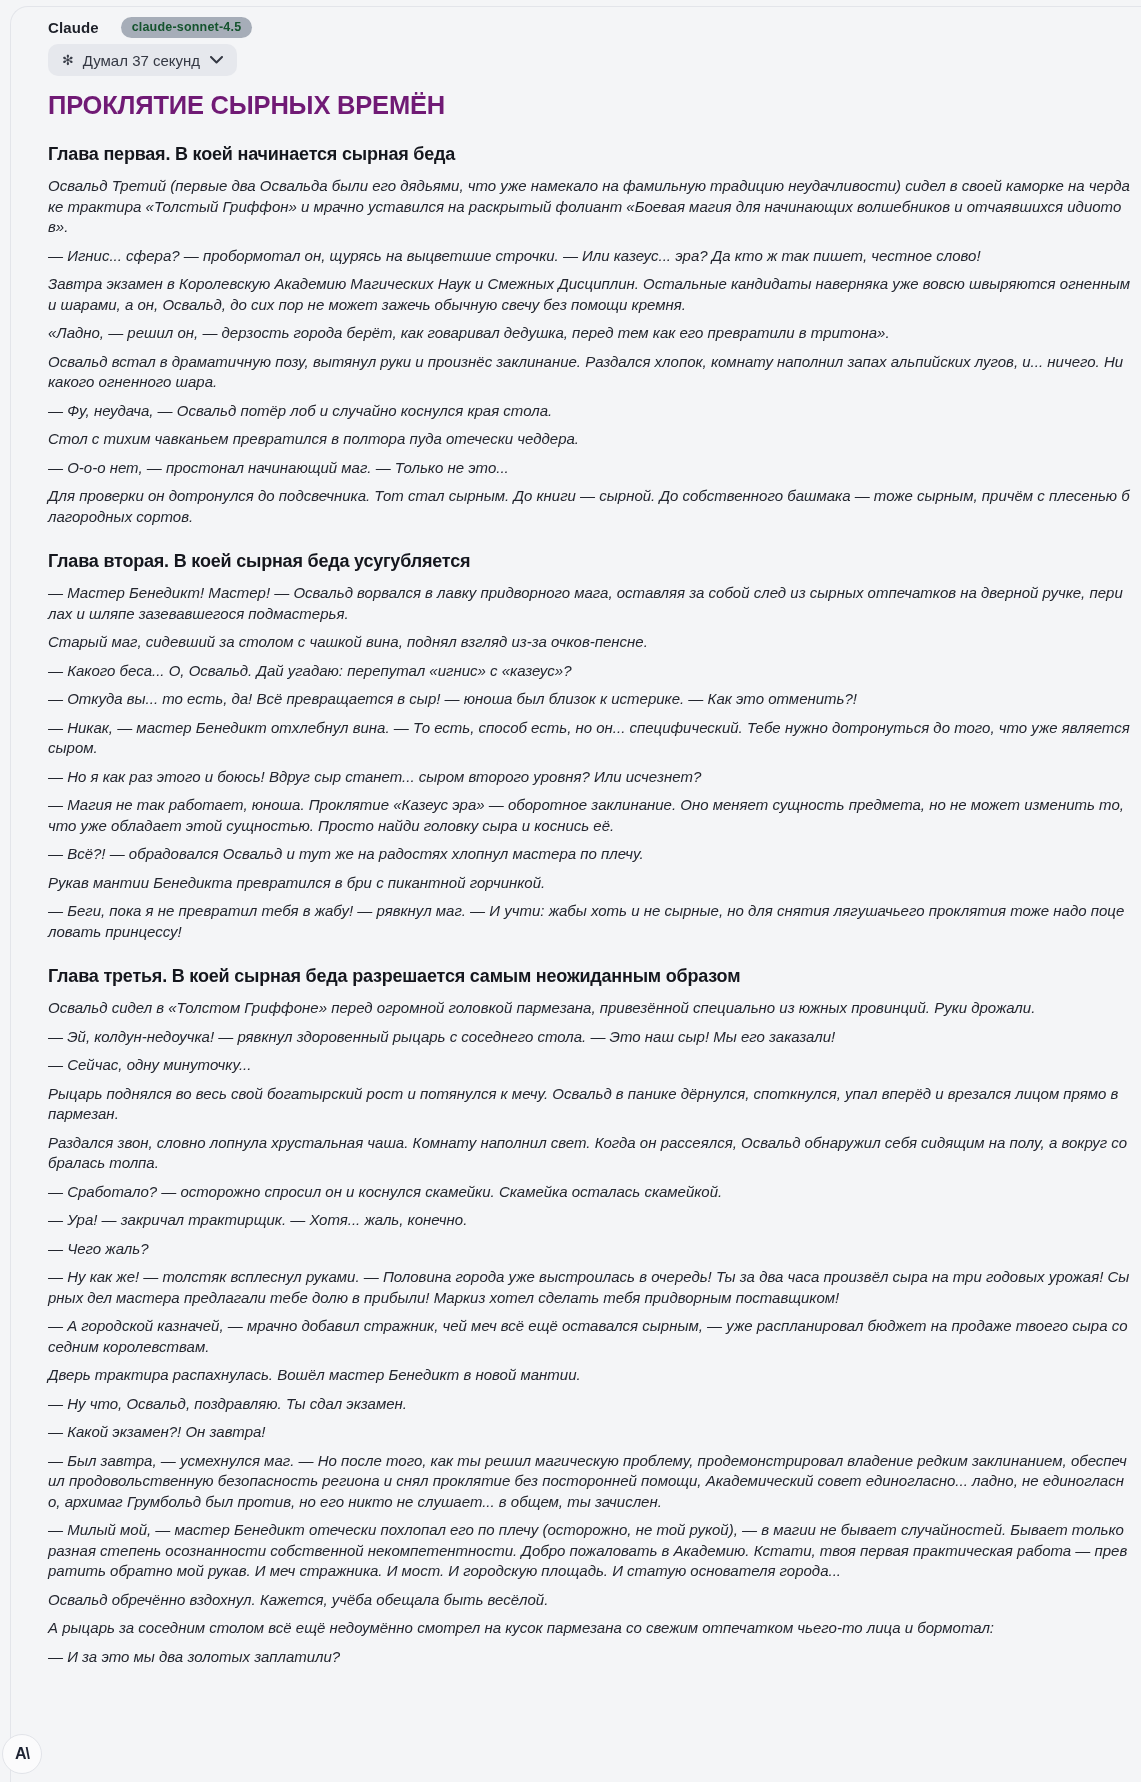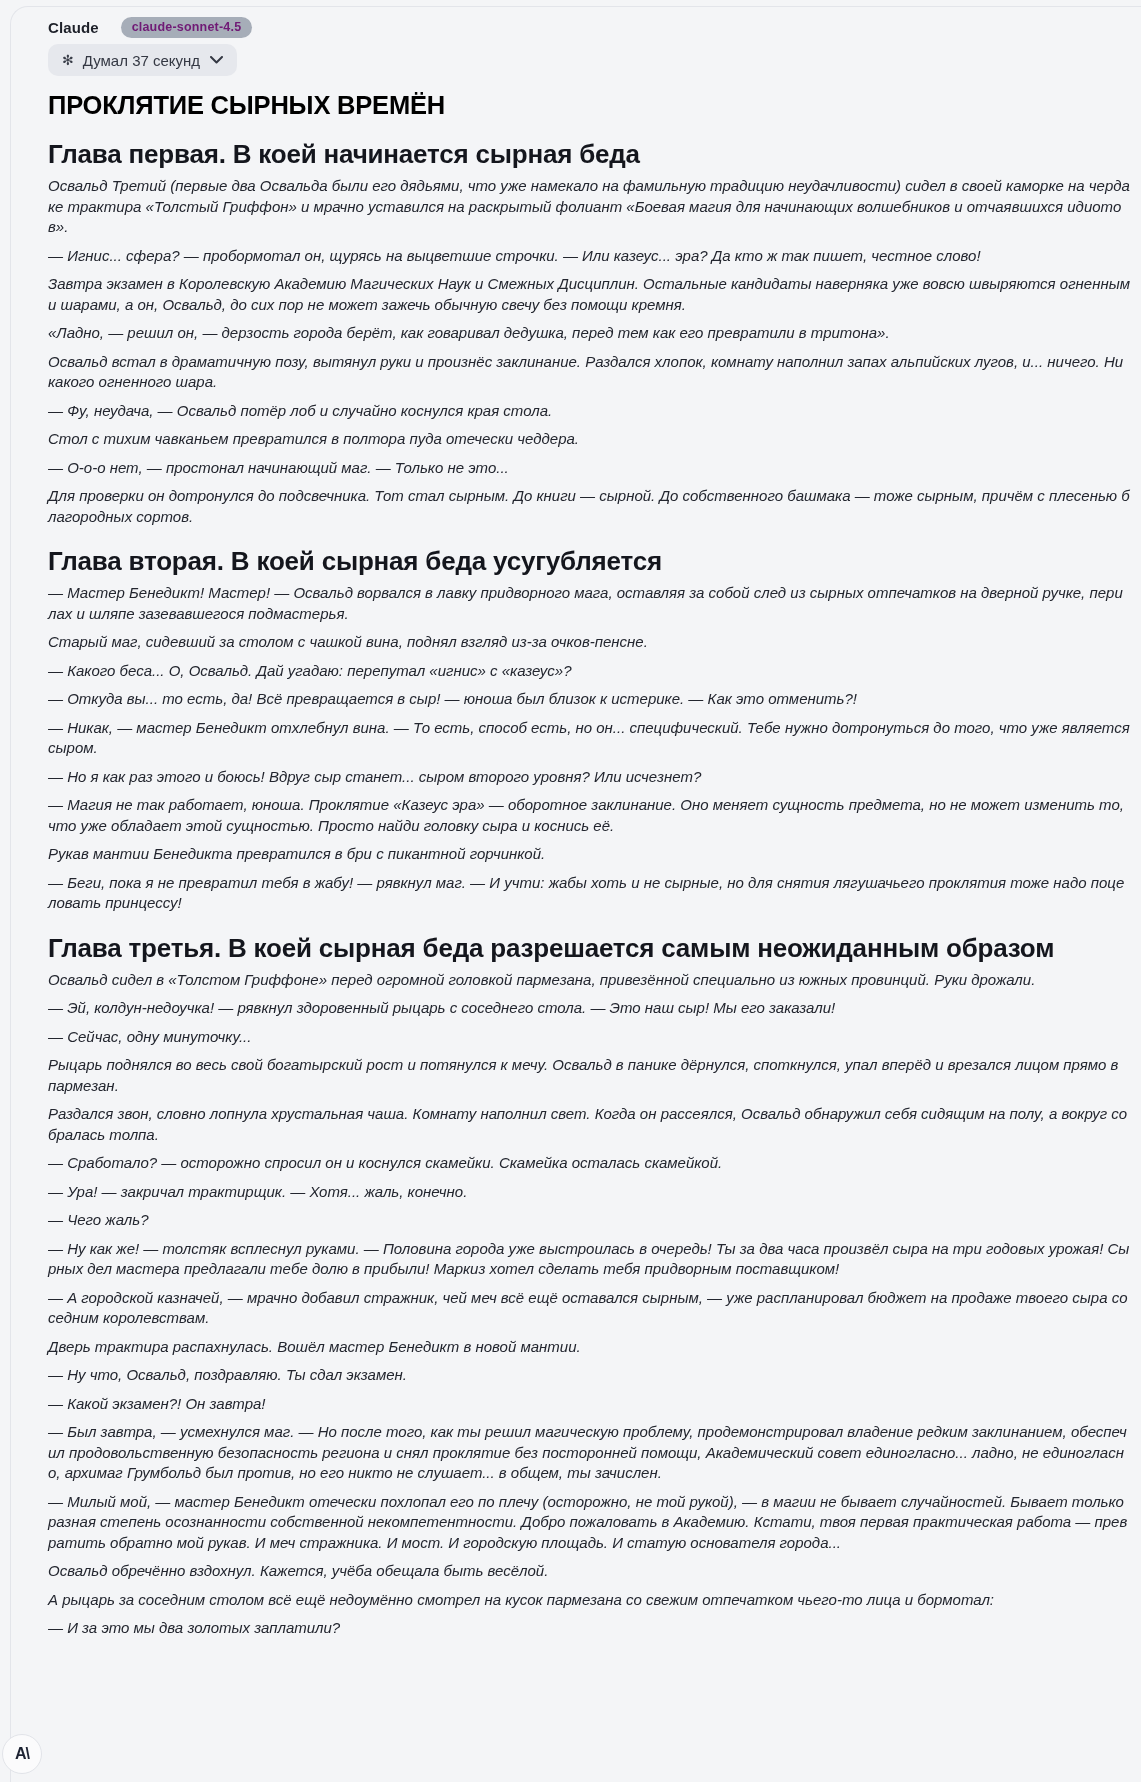--- a/index.html
+++ b/index.html
@@ -21,47 +21,47 @@
     background: transparent;
   }
   .msg-header {
     display: flex; align-items: center; gap: 22px;
     height: 22px;
   }
   .sender-name {
     font-size: 15px; font-weight: 700; color: #1d2029; letter-spacing: .1px;
   }
   .model-badge {
-    background: #a6adb8; color: #701a75;
+    background: #a6adb8; color: #14532d;
     font-size: 12.5px; font-weight: 600;
     padding: 3px 11px 4px; border-radius: 999px;
     letter-spacing: .2px;
   }
   .thinking-btn {
     margin-top: 6px;
     display: inline-flex; align-items: center; gap: 9px;
     background: #e6e8ed;
     border: none; border-radius: 10px;
     padding: 0 14px; height: 32px;
     font-family: inherit;
     font-size: 15px; color: #343843;
     cursor: pointer;
   }
   .thinking-icon { font-size: 14px; color: #3a3e49; line-height: 1; }
   .chevron-icon { display: inline-block; margin-left: 1px; }
   .chevron-icon svg { display: block; }
   h1.story-title {
     margin-top: 14px;
     font-size: 25.5px; line-height: 30px;
-    font-weight: 700; color: #000000;
+    font-weight: 700; color: #701a75;
     letter-spacing: -.2px;
   }
   h2.section-heading {
     margin: 20px 0 3px;
-    font-size: 26px; line-height: 28px;
+    font-size: 18px; line-height: 28px;
     font-weight: 700; color: #14161d;
     letter-spacing: -.2px;
   }
   p.story-paragraph {
     margin-top: 8px;
     font-size: 15px; line-height: 20.5px;
     color: #23262f;
     word-break: break-all;
     overflow-wrap: anywhere;
     max-width: 1082px;
@@ -114,20 +114,21 @@
       <p class="story-paragraph">— О-о-о нет, — простонал начинающий маг. — Только не это...</p>
       <p class="story-paragraph">Для проверки он дотронулся до подсвечника. Тот стал сырным. До книги — сырной. До собственного башмака — тоже сырным, причём с плесенью благородных сортов.</p>
       <h2 class="section-heading">Глава вторая. В коей сырная беда усугубляется</h2>
       <p class="story-paragraph">— Мастер Бенедикт! Мастер! — Освальд ворвался в лавку придворного мага, оставляя за собой след из сырных отпечатков на дверной ручке, перилах и шляпе зазевавшегося подмастерья.</p>
       <p class="story-paragraph">Старый маг, сидевший за столом с чашкой вина, поднял взгляд из-за очков-пенсне.</p>
       <p class="story-paragraph">— Какого беса... О, Освальд. Дай угадаю: перепутал «игнис» с «казеус»?</p>
       <p class="story-paragraph">— Откуда вы... то есть, да! Всё превращается в сыр! — юноша был близок к истерике. — Как это отменить?!</p>
       <p class="story-paragraph">— Никак, — мастер Бенедикт отхлебнул вина. — То есть, способ есть, но он... специфический. Тебе нужно дотронуться до того, что уже является сыром.</p>
       <p class="story-paragraph">— Но я как раз этого и боюсь! Вдруг сыр станет... сыром второго уровня? Или исчезнет?</p>
       <p class="story-paragraph">— Магия не так работает, юноша. Проклятие «Казеус эра» — оборотное заклинание. Оно меняет сущность предмета, но не может изменить то, что уже обладает этой сущностью. Просто найди головку сыра и коснись её.</p>
+      <p class="story-paragraph">— Всё?! — обрадовался Освальд и тут же на радостях хлопнул мастера по плечу.</p>
       <p class="story-paragraph">Рукав мантии Бенедикта превратился в бри с пикантной горчинкой.</p>
       <p class="story-paragraph">— Беги, пока я не превратил тебя в жабу! — рявкнул маг. — И учти: жабы хоть и не сырные, но для снятия лягушачьего проклятия тоже надо поцеловать принцессу!</p>
       <h2 class="section-heading">Глава третья. В коей сырная беда разрешается самым неожиданным образом</h2>
       <p class="story-paragraph">Освальд сидел в «Толстом Гриффоне» перед огромной головкой пармезана, привезённой специально из южных провинций. Руки дрожали.</p>
       <p class="story-paragraph">— Эй, колдун-недоучка! — рявкнул здоровенный рыцарь с соседнего стола. — Это наш сыр! Мы его заказали!</p>
       <p class="story-paragraph">— Сейчас, одну минуточку...</p>
       <p class="story-paragraph">Рыцарь поднялся во весь свой богатырский рост и потянулся к мечу. Освальд в панике дёрнулся, споткнулся, упал вперёд и врезался лицом прямо в пармезан.</p>
       <p class="story-paragraph">Раздался звон, словно лопнула хрустальная чаша. Комнату наполнил свет. Когда он рассеялся, Освальд обнаружил себя сидящим на полу, а вокруг собралась толпа.</p>
       <p class="story-paragraph">— Сработало? — осторожно спросил он и коснулся скамейки. Скамейка осталась скамейкой.</p>
       <p class="story-paragraph">— Ура! — закричал трактирщик. — Хотя... жаль, конечно.</p>

